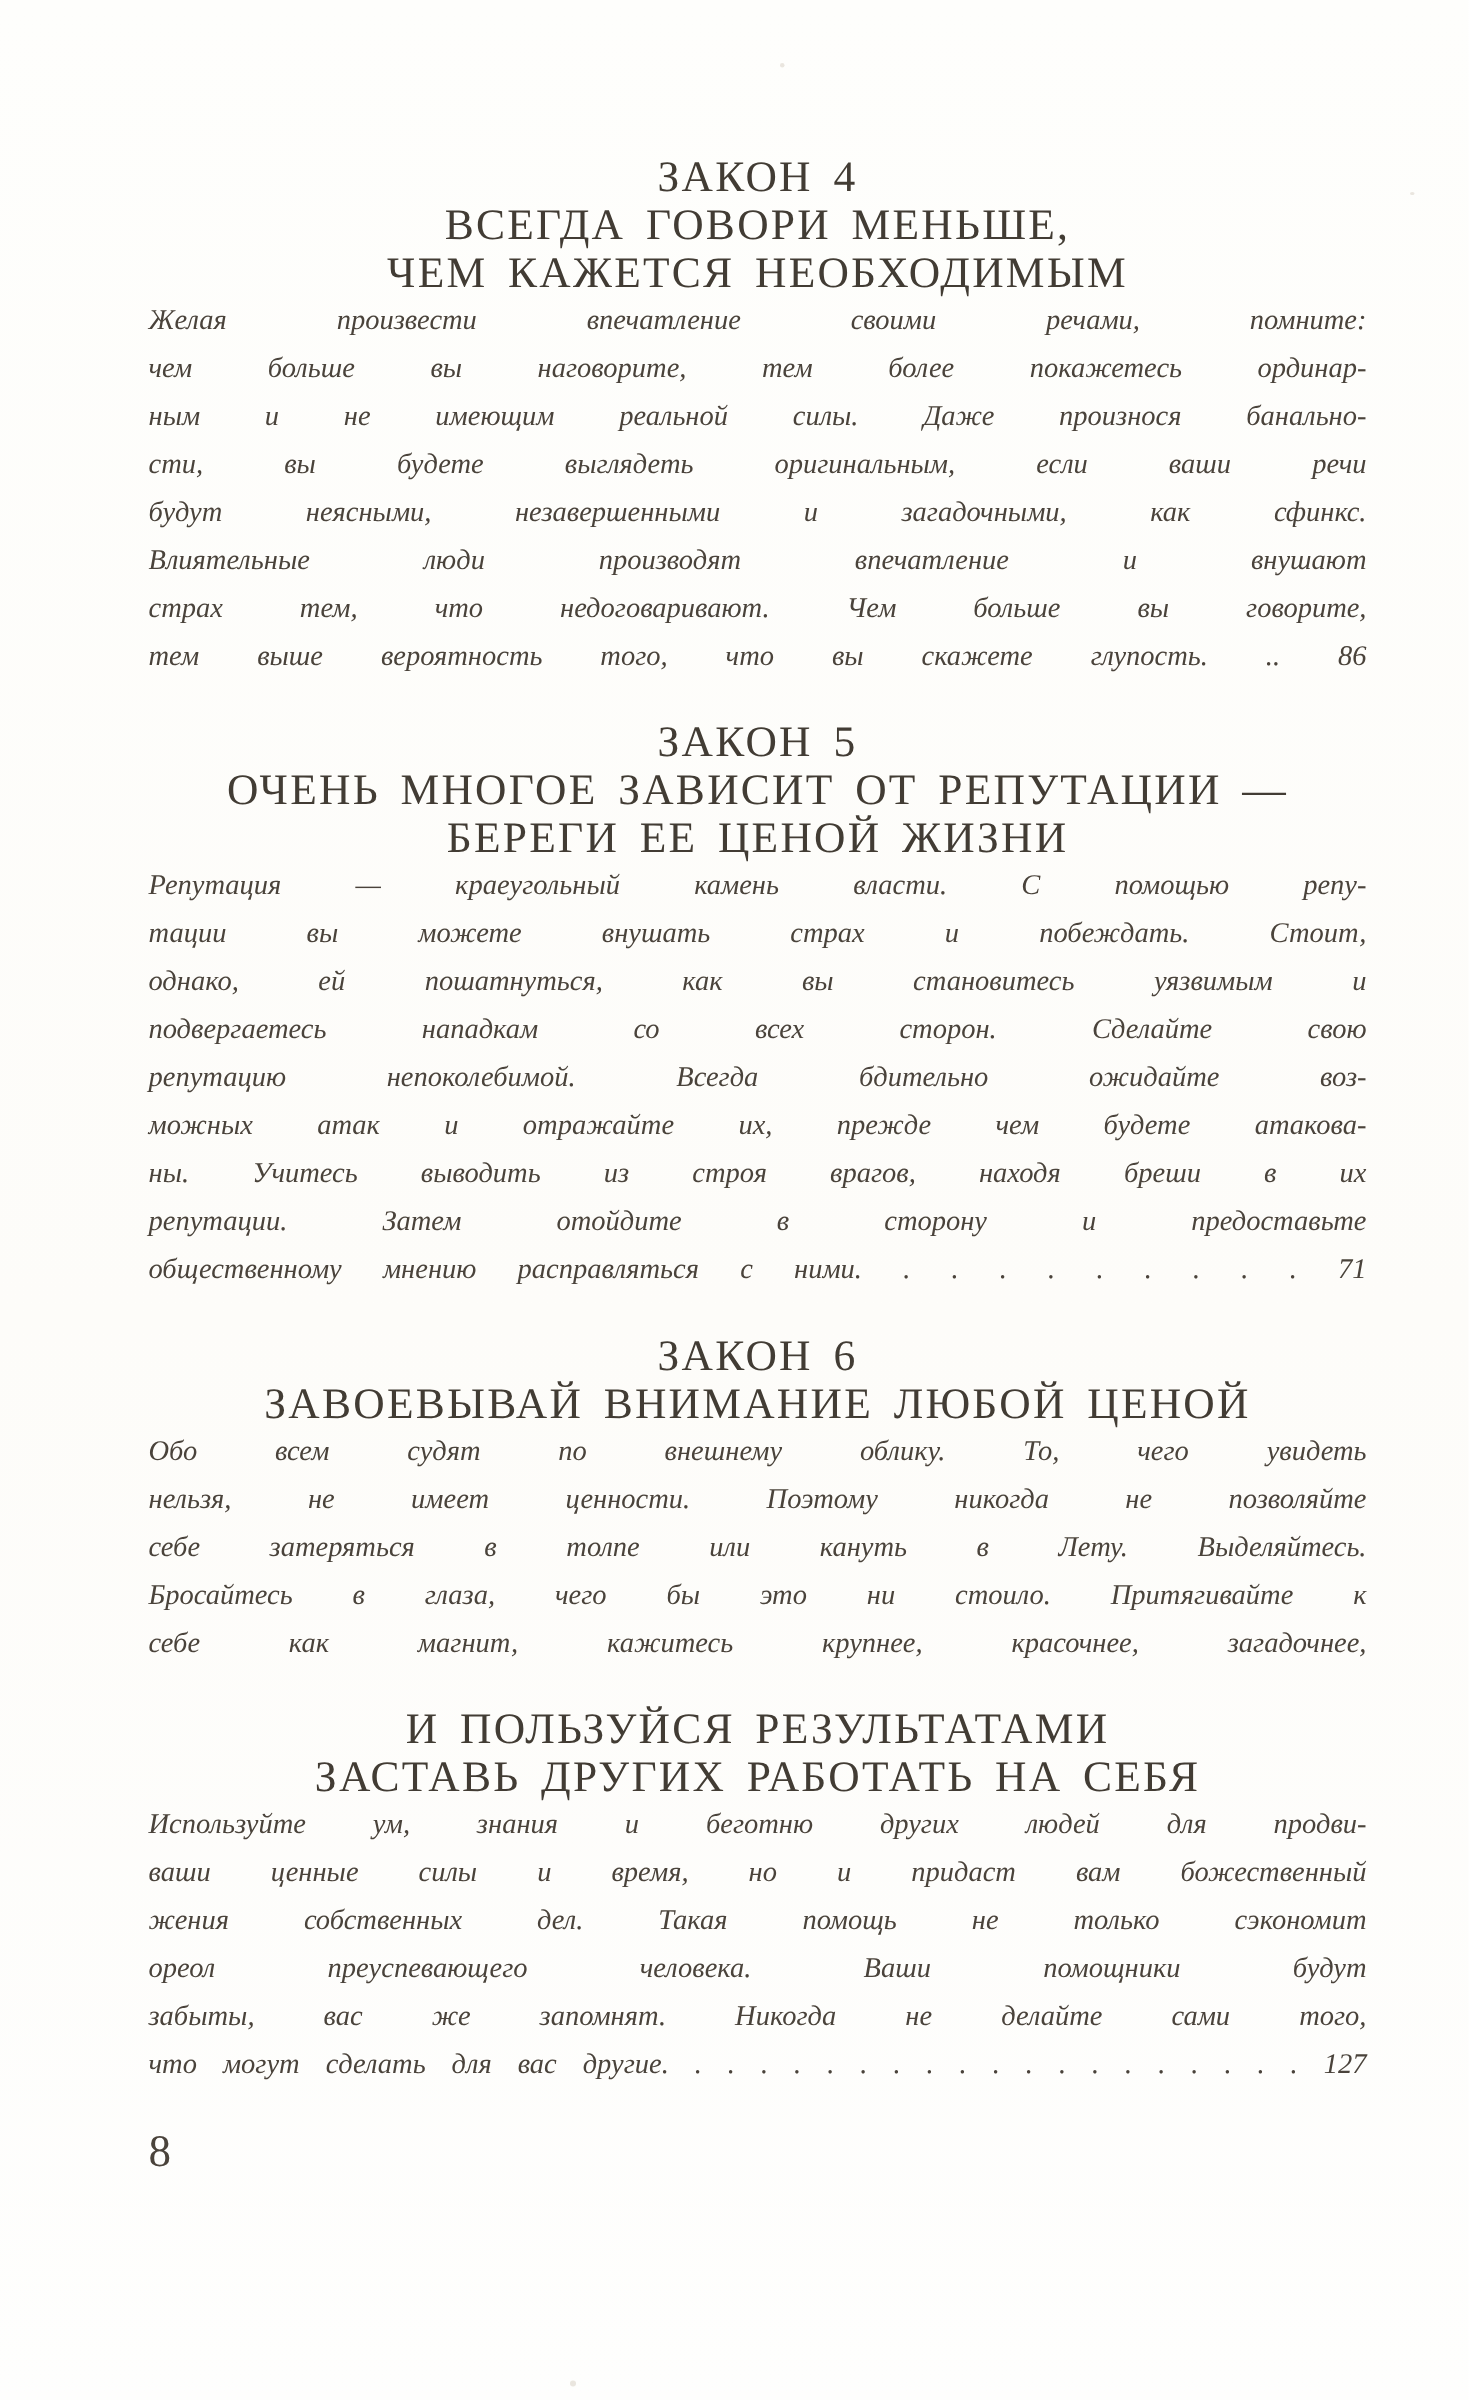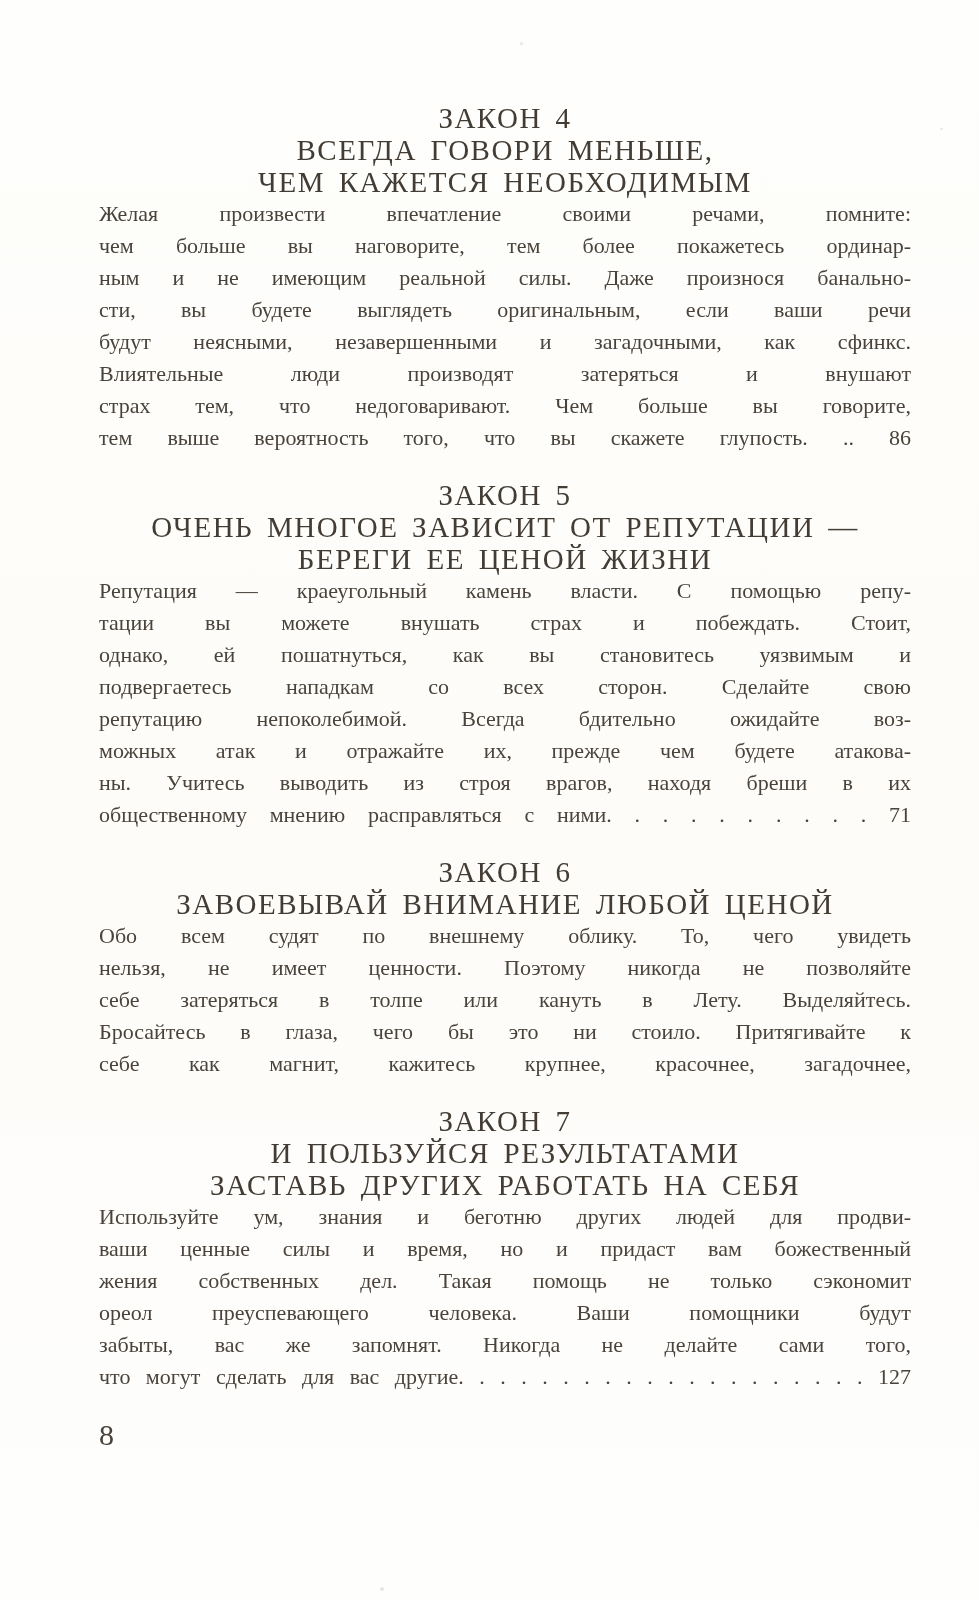--- a/index.html
+++ b/index.html
@@ -35,21 +35,22 @@
     font-weight: 400;
     font-size: 29px;
     line-height: 32px;
     letter-spacing: 1.5px;
     word-spacing: 5px;
     color: #423c34;
     white-space: nowrap;
   }
   .para-line {
     font-family: "Liberation Serif", serif;
-    font-size: 22px;
+    font-style: italic;
+    font-size: 19px;
     line-height: 32px;
     color: #4a433b;
     text-align: justify;
     text-align-last: justify;
     word-spacing: 1px;
   }
   .page-number {
     font-family: "Liberation Serif", serif;
     font-size: 30px;
     line-height: 34px;
@@ -80,56 +81,56 @@
     <section class="law-section">
       <div class="law-label">ЗАКОН 4</div>
       <div class="law-title-line">ВСЕГДА ГОВОРИ МЕНЬШЕ,</div>
       <div class="law-title-line">ЧЕМ КАЖЕТСЯ НЕОБХОДИМЫМ</div>
       <div class="para">
         <div class="para-line">Желая произвести впечатление своими речами, помните:</div>
         <div class="para-line">чем больше вы наговорите, тем более покажетесь ординар-</div>
         <div class="para-line">ным и не имеющим реальной силы. Даже произнося банально-</div>
         <div class="para-line">сти, вы будете выглядеть оригинальным, если ваши речи</div>
         <div class="para-line">будут неясными, незавершенными и загадочными, как сфинкс.</div>
-        <div class="para-line">Влиятельные люди производят затеряться и внушают</div>
+        <div class="para-line">Влиятельные люди производят впечатление и внушают</div>
         <div class="para-line">страх тем, что недоговаривают. Чем больше вы говорите,</div>
         <div class="para-line">тем выше вероятность того, что вы скажете глупость. .. 86</div>
       </div>
     </section>
 
     <section class="law-section">
       <div class="law-label">ЗАКОН 5</div>
       <div class="law-title-line">ОЧЕНЬ МНОГОЕ ЗАВИСИТ ОТ РЕПУТАЦИИ —</div>
       <div class="law-title-line">БЕРЕГИ ЕЕ ЦЕНОЙ ЖИЗНИ</div>
       <div class="para">
         <div class="para-line">Репутация — краеугольный камень власти. С помощью репу-</div>
         <div class="para-line">тации вы можете внушать страх и побеждать. Стоит,</div>
         <div class="para-line">однако, ей пошатнуться, как вы становитесь уязвимым и</div>
         <div class="para-line">подвергаетесь нападкам со всех сторон. Сделайте свою</div>
         <div class="para-line">репутацию непоколебимой. Всегда бдительно ожидайте воз-</div>
         <div class="para-line">можных атак и отражайте их, прежде чем будете атакова-</div>
         <div class="para-line">ны. Учитесь выводить из строя врагов, находя бреши в их</div>
+        <div class="para-line">репутации. Затем отойдите в сторону и предоставьте</div>
         <div class="para-line">общественному мнению расправляться с ними. . . . . . . . . .  71</div>
       </div>
     </section>
 
     <section class="law-section">
       <div class="law-label">ЗАКОН 6</div>
       <div class="law-title-line">ЗАВОЕВЫВАЙ ВНИМАНИЕ ЛЮБОЙ ЦЕНОЙ</div>
       <div class="para">
         <div class="para-line">Обо всем судят по внешнему облику. То, чего увидеть</div>
         <div class="para-line">нельзя, не имеет ценности. Поэтому никогда не позволяйте</div>
         <div class="para-line">себе затеряться в толпе или кануть в Лету. Выделяйтесь.</div>
         <div class="para-line">Бросайтесь в глаза, чего бы это ни стоило. Притягивайте к</div>
         <div class="para-line">себе как магнит, кажитесь крупнее, красочнее, загадочнее,</div>
       </div>
     </section>
 
     <section class="law-section">
-      <div class="law-label">ЗАКОН 7</div>
       <div class="law-title-line">И ПОЛЬЗУЙСЯ РЕЗУЛЬТАТАМИ</div>
       <div class="law-title-line">ЗАСТАВЬ ДРУГИХ РАБОТАТЬ НА СЕБЯ</div>
       <div class="para">
         <div class="para-line">Используйте ум, знания и беготню других людей для продви-</div>
         <div class="para-line">ваши ценные силы и время, но и  придаст вам божественный</div>
         <div class="para-line">жения собственных дел. Такая помощь не только сэкономит</div>
         <div class="para-line">ореол преуспевающего человека. Ваши помощники будут</div>
         <div class="para-line">забыты, вас же запомнят. Никогда не делайте сами того,</div>
         <div class="para-line">что могут сделать для вас другие. . . . . . . . . . . . . . . . . . . .  127</div>
       </div>

